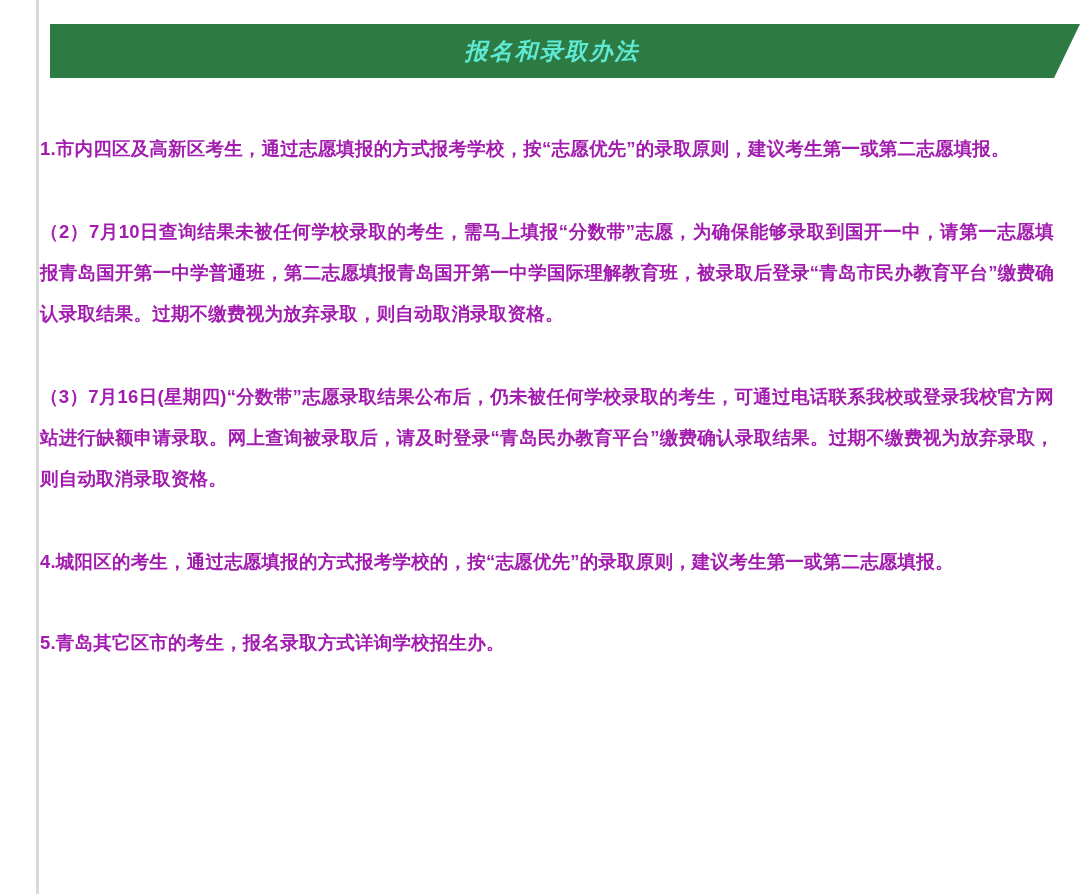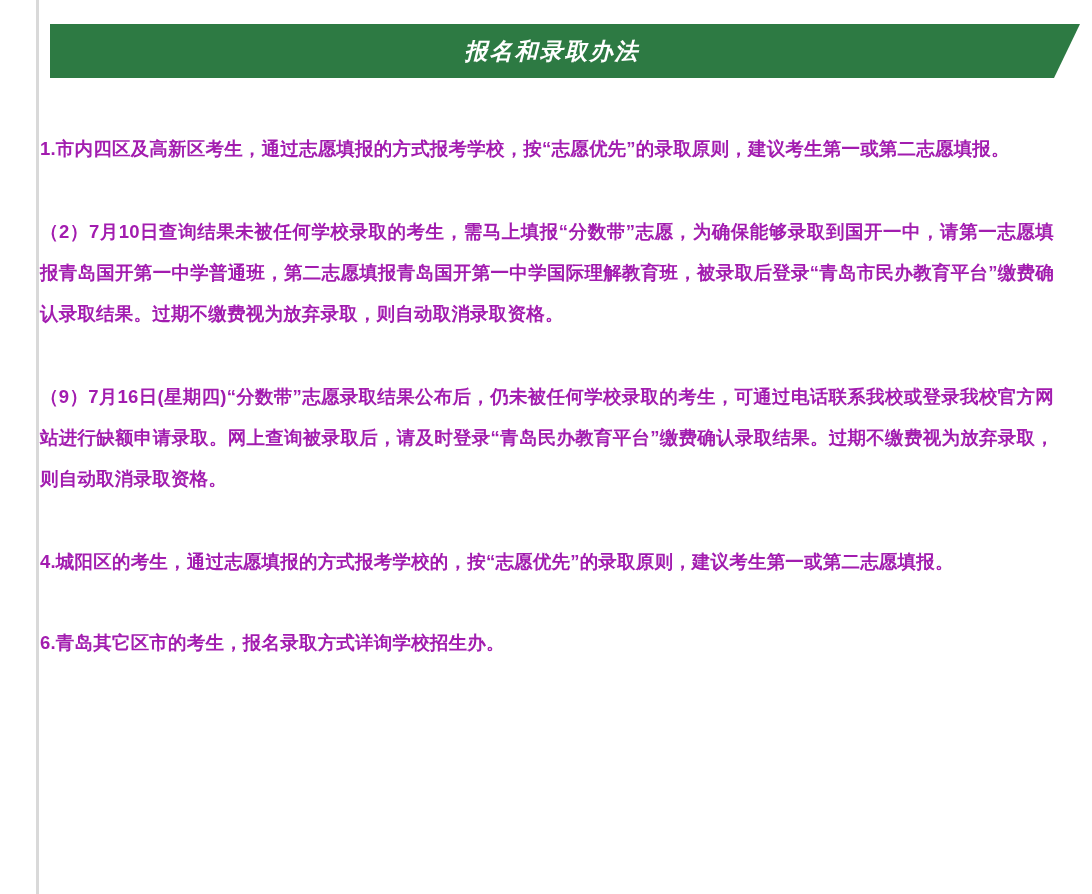--- a/index.html
+++ b/index.html
@@ -48,21 +48,21 @@
     content: "";
     position: absolute;
     right: -26px;
     top: 0;
     width: 0;
     height: 0;
     border-top: 54px solid #2d7a43;
     border-right: 26px solid transparent;
   }
   .banner-title {
-    color: #ffffff;
+    color: #5eead4;
     font-size: 23px;
     font-weight: bold;
     font-style: italic;
     letter-spacing: 2px;
   }
   
   .para {
     font-size: 18.5px;
     font-weight: bold;
     line-height: 41px;
@@ -86,20 +86,20 @@
 
     <div class="banner">
       <span class="banner-title">报名和录取办法</span>
     </div>
 
     <p class="para first">1.市内四区及高新区考生，通过志愿填报的方式报考学校，按“志愿优先”的录取原则，建议考生第一或第二志愿填报。</p>
 
 
     <p class="para gap-lg">（2）7月10日查询结果未被任何学校录取的考生，需马上填报“分数带”志愿，为确保能够录取到国开一中，请第一志愿填报青岛国开第一中学普通班，第二志愿填报青岛国开第一中学国际理解教育班，被录取后登录“青岛市民办教育平台”缴费确认录取结果。过期不缴费视为放弃录取，则自动取消录取资格。</p>
 
-    <p class="para gap-lg">（9）7月16日(星期四)“分数带”志愿录取结果公布后，仍未被任何学校录取的考生，可通过电话联系我校或登录我校官方网站进行缺额申请录取。网上查询被录取后，请及时登录“青岛民办教育平台”缴费确认录取结果。过期不缴费视为放弃录取，则自动取消录取资格。</p>
+    <p class="para gap-lg">（3）7月16日(星期四)“分数带”志愿录取结果公布后，仍未被任何学校录取的考生，可通过电话联系我校或登录我校官方网站进行缺额申请录取。网上查询被录取后，请及时登录“青岛民办教育平台”缴费确认录取结果。过期不缴费视为放弃录取，则自动取消录取资格。</p>
 
     <p class="para gap-lg">4.城阳区的考生，通过志愿填报的方式报考学校的，按“志愿优先”的录取原则，建议考生第一或第二志愿填报。</p>
 
-    <p class="para gap-md">6.青岛其它区市的考生，报名录取方式详询学校招生办。</p>
+    <p class="para gap-md">5.青岛其它区市的考生，报名录取方式详询学校招生办。</p>
 
   </div>
 </div>
 
 </body></html>

